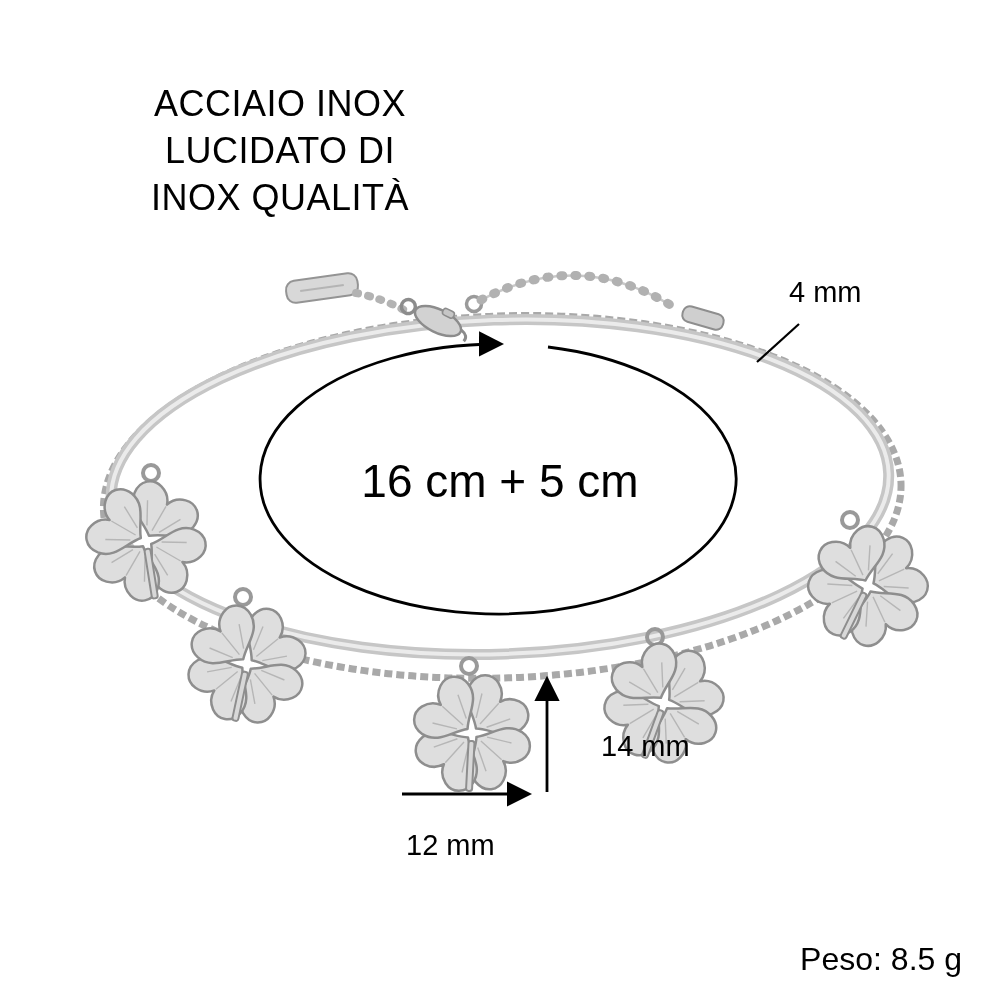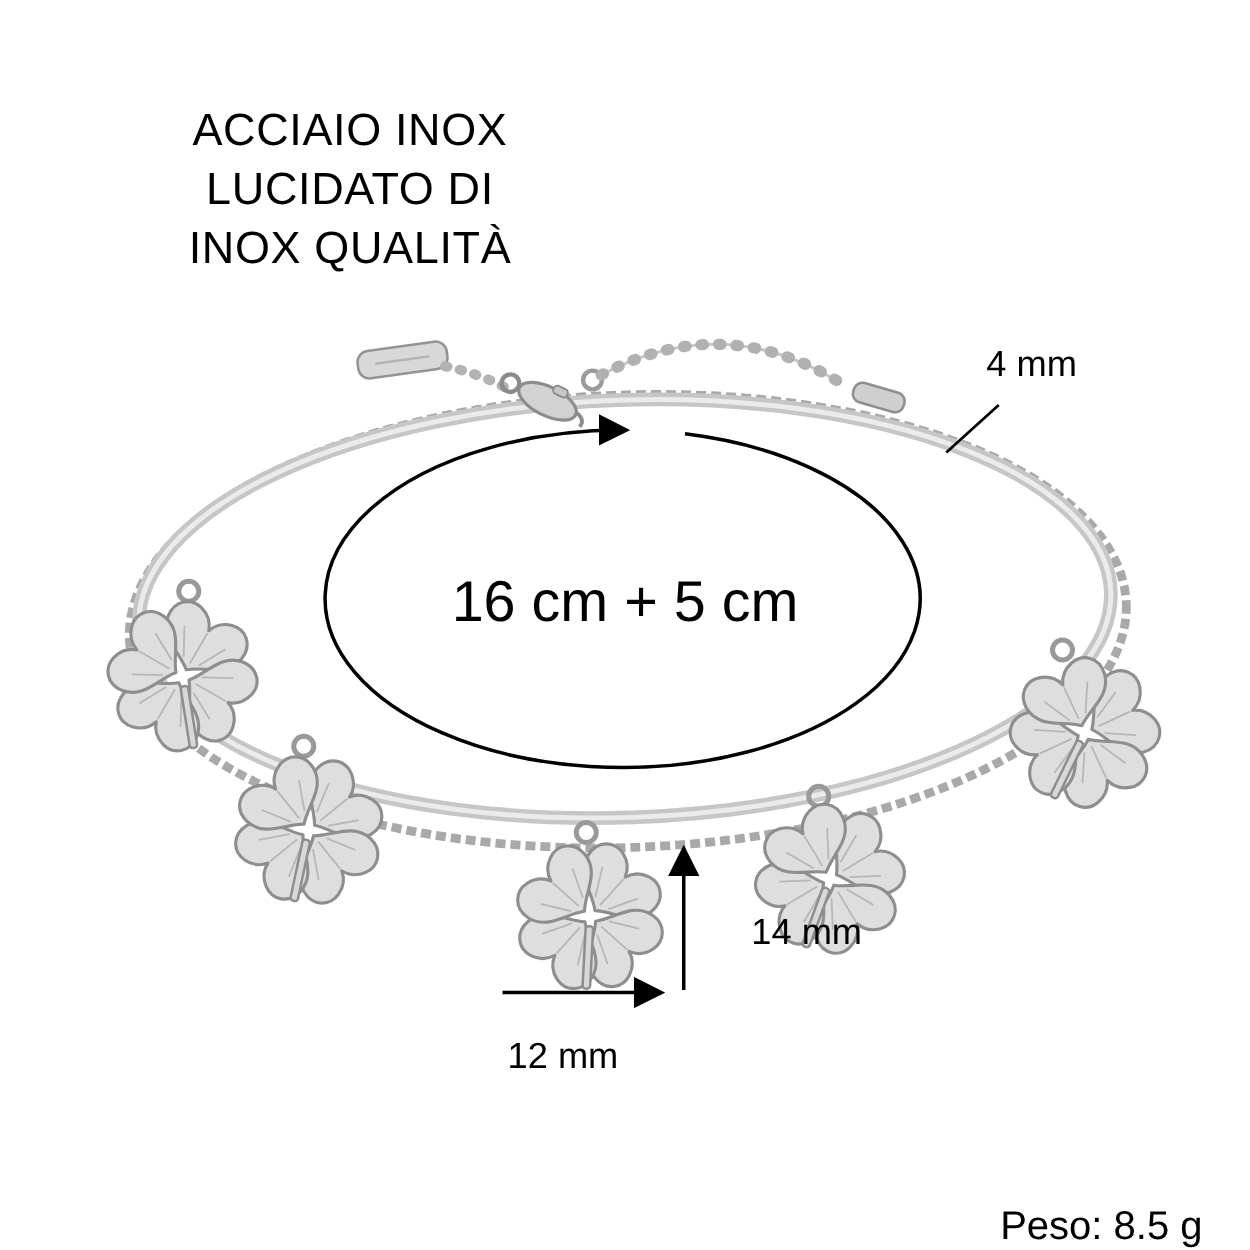--- a/index.html
+++ b/index.html
@@ -10,21 +10,21 @@
   .stage svg{position:absolute;left:0;top:0;}
   .title{
     position:absolute;left:95px;top:80px;width:370px;text-align:center;
     font-size:36px;line-height:47px;letter-spacing:.5px;
   }
   .lbl{position:absolute;white-space:nowrap;}
   .lbl-4mm{left:789px;top:276px;font-size:29px;}
   .lbl-length{left:330px;top:454px;width:340px;text-align:center;font-size:46px;}
   .lbl-14{left:561px;top:730px;font-size:29px;margin-left:40px;}
   .lbl-12{left:406px;top:829px;font-size:29px;}
-  .lbl-weight{right:38px;top:941px;font-size:32px;text-align:right;margin-top:21px;}
+  .lbl-weight{right:38px;top:941px;font-size:32px;text-align:right;}
 </style>
 </head>
 <body>
 
 <div class="stage">
 
   <svg viewBox="0 0 1000 1000" width="1000" height="1000">
     <defs>
       <marker id="ah" markerWidth="9" markerHeight="9" refX="7.5" refY="4.5" orient="auto">
         <path d="M0,0 L9,4.5 L0,9 Z" fill="#000"></path>

